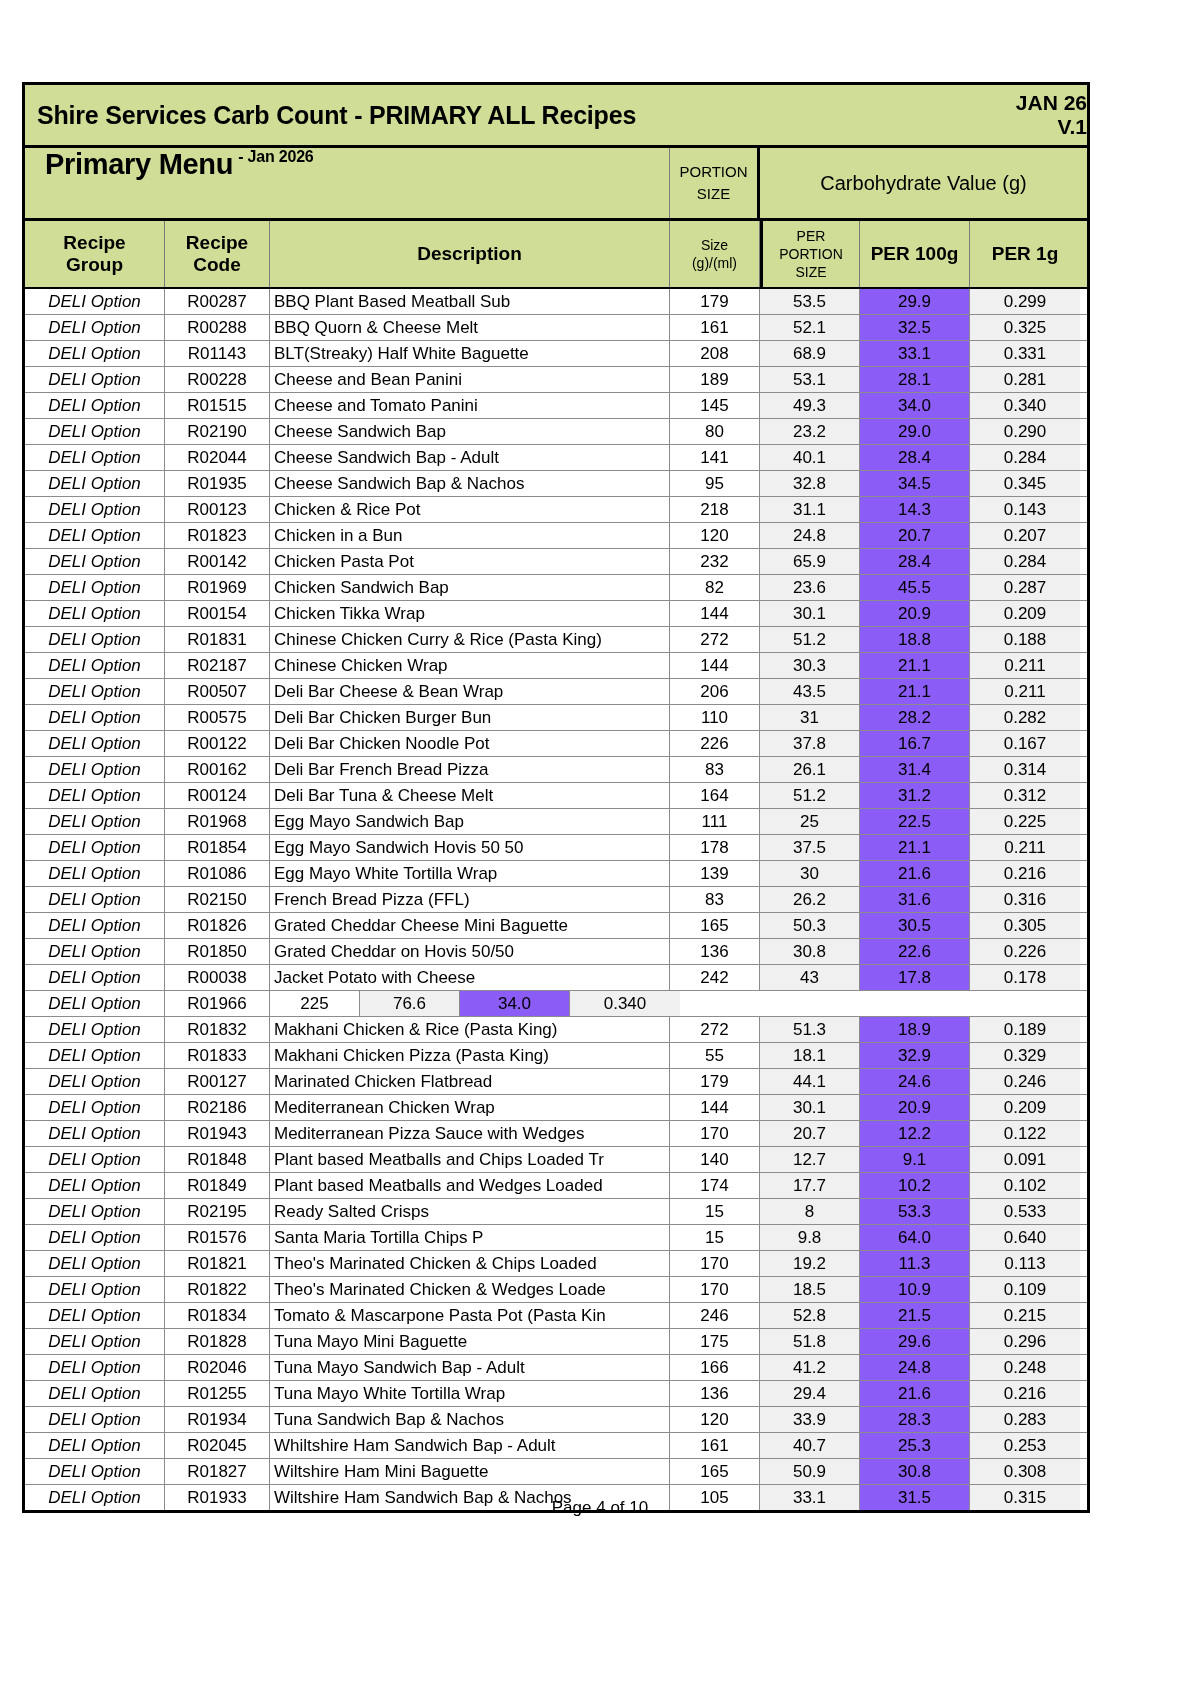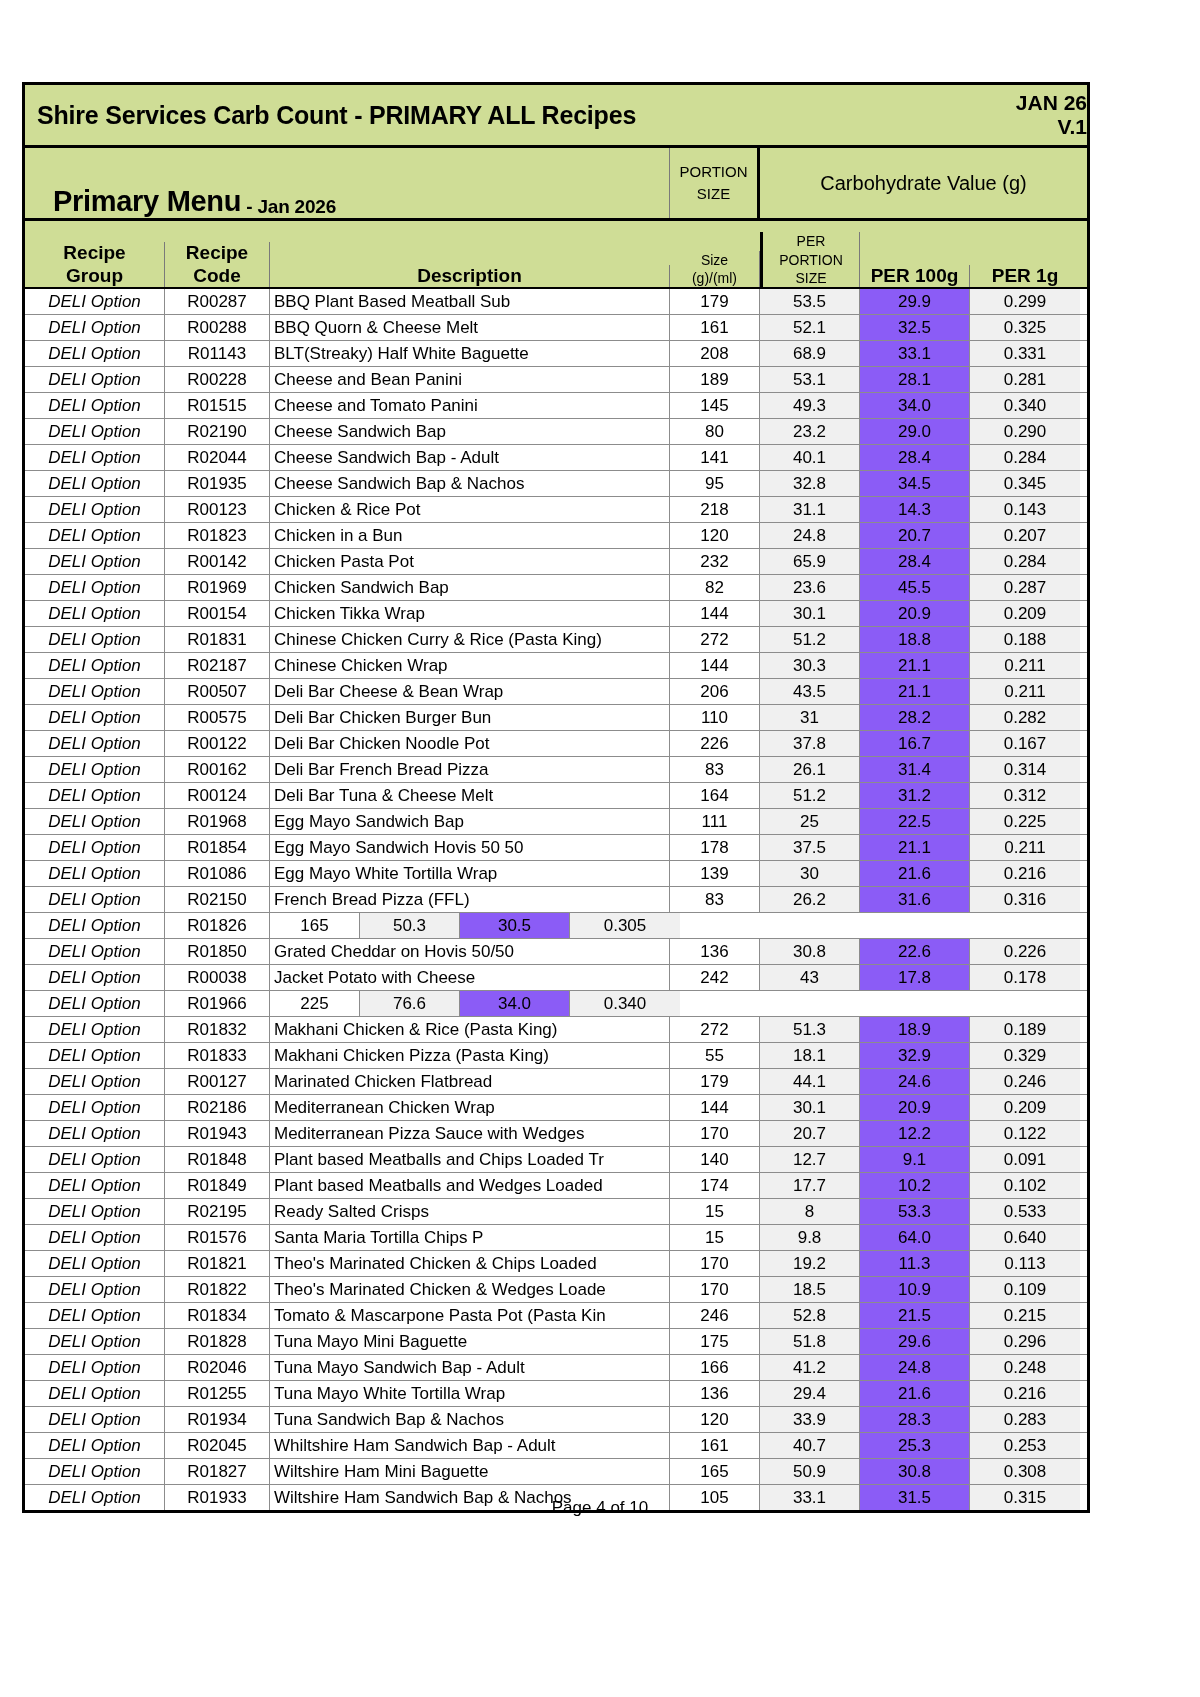--- a/index.html
+++ b/index.html
@@ -63,32 +63,32 @@
 
   
   .menu-band {
     display: flex;
     background: #cfdd96;
     border-bottom: 3px solid #000000;
     min-height: 70px;
   }
   .menu-left {
     display: flex;
-    align-items: flex-end;
-    padding-left: 28px;
+    align-items: flex-start;
+    padding-left: 20px;
     box-sizing: border-box;
     border-right: 1px solid #7a7a7a;
   }
   .menu-title {
     font-size: 29px;
     font-weight: bold;
     letter-spacing: -0.3px;
   }
   .menu-sub {
-    font-size: 19px;
+    font-size: 16px;
     font-weight: bold;
     margin-left: 5px;
     letter-spacing: -0.2px;
   }
   .menu-portion {
     display: flex;
     flex-direction: column;
     align-items: center;
     justify-content: center;
     text-align: center;
@@ -104,21 +104,20 @@
     font-size: 20px;
     box-sizing: border-box;
   }
 
   
   .col-head {
     display: flex;
     background: #cfdd96;
     border-bottom: 2px solid #000000;
     min-height: 66px;
-    align-items: flex-end;
   }
   .col-head .cell {
     display: flex;
     flex-direction: column;
     align-items: center;
     justify-content: center;
     text-align: center;
     box-sizing: border-box;
     border-right: 1px solid #7a7a7a;
     font-weight: bold;
@@ -509,20 +508,23 @@
             <span class="desc-text">French Bread Pizza (FFL)</span>
           </div>
           <div class="cell c-size">83</div>
           <div class="cell c-pps">26.2</div>
           <div class="cell c-p100">31.6</div>
           <div class="cell c-p1 lastcol">0.316</div>
         </div>
         <div class="row">
           <div class="cell c-group">DELI Option</div>
           <div class="cell c-code">R01826</div>
+          <div class="cell c-desc">
+            <span class="desc-text">Grated Cheddar Cheese Mini Baguette</span>
+          </div>
           <div class="cell c-size">165</div>
           <div class="cell c-pps">50.3</div>
           <div class="cell c-p100">30.5</div>
           <div class="cell c-p1 lastcol">0.305</div>
         </div>
         <div class="row">
           <div class="cell c-group">DELI Option</div>
           <div class="cell c-code">R01850</div>
           <div class="cell c-desc">
             <span class="desc-text">Grated Cheddar on Hovis 50/50</span>

